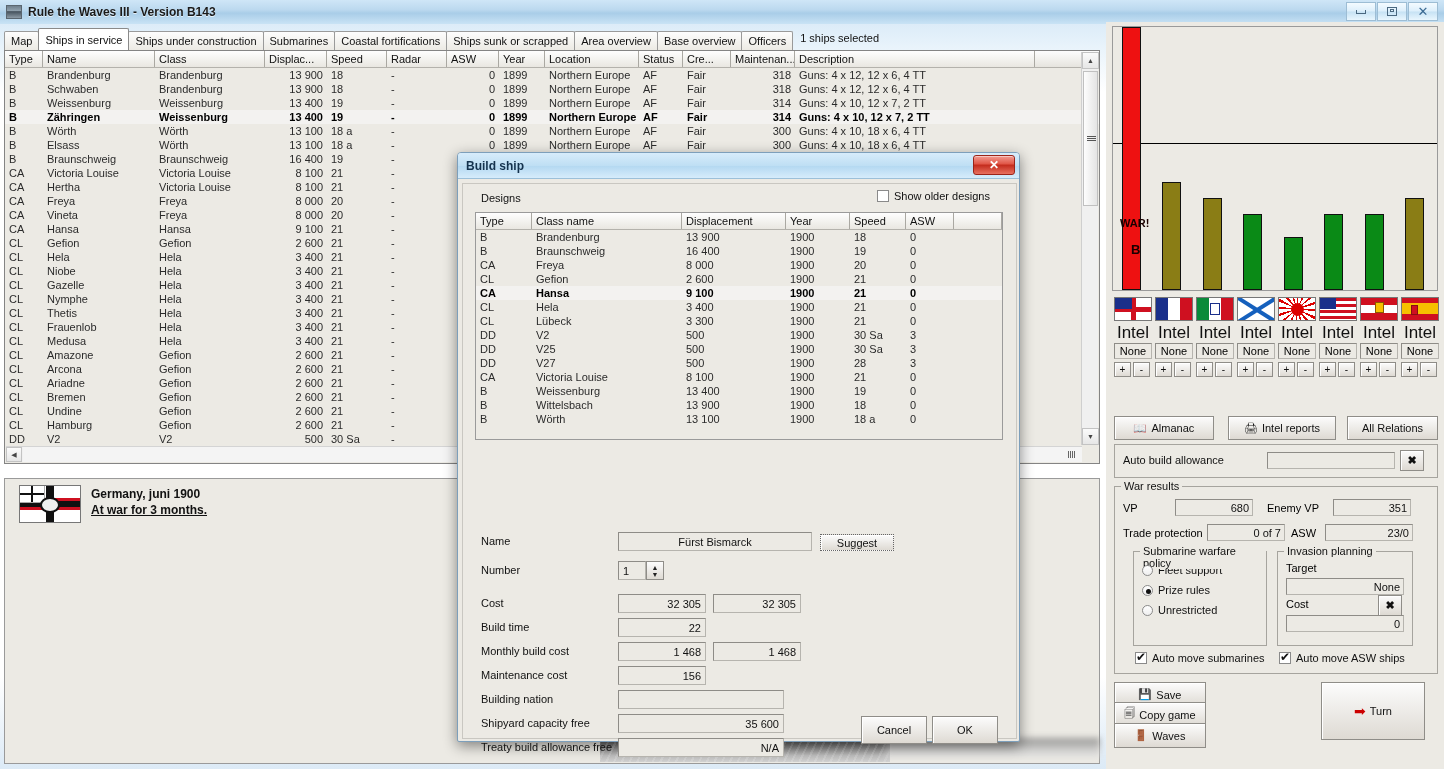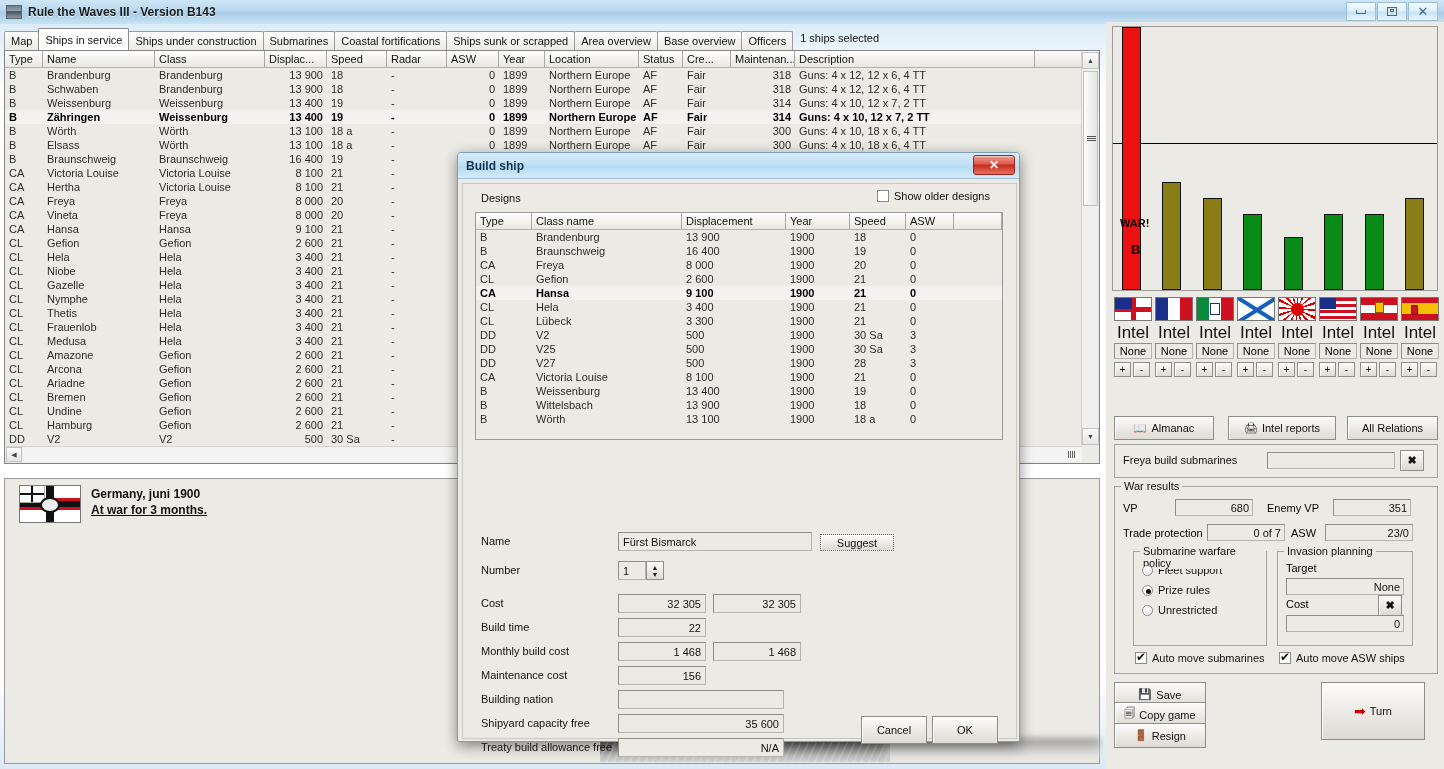--- a/index.html
+++ b/index.html
@@ -873,21 +873,21 @@
       <span>📖</span>
       <span>Almanac</span>
     </div>
     <div class="relbtn" style="left:122px; top:394px; width:108px;">
       <span>🖨</span>
       <span>Intel reports</span>
     </div>
     <div class="relbtn" style="left:241px; top:394px; width:91px;">All Relations</div>
 
     <div class="groupbox" style="left:8px; top:422px; width:324px; height:34px;">
-      <div style="position:absolute;left:8px;top:9px;font-size:11px;color:#111;">Freya build submarines</div>
+      <div style="position:absolute;left:8px;top:9px;font-size:11px;color:#111;">Auto build allowance</div>
       <div class="fld left" style="left:152px; top:7px; width:128px;"></div>
       <div class="btn" style="left:285px; top:5px; width:24px; height:21px; font-weight:bold;">✖</div>
     </div>
 
     <div class="groupbox" style="left:8px; top:464px; width:324px; height:188px;">
       <div class="grouplbl">War results</div>
 
       <div style="position:absolute;left:8px;top:15px;font-size:11px;">VP</div>
       <div class="fld" style="left:60px; top:12px; width:78px;">680</div>
       <div style="position:absolute;left:152px;top:15px;font-size:11px;">Enemy VP</div>
@@ -938,21 +938,21 @@
     <div class="relbtn" style="left:8px; top:660px; width:92px; height:25px;">
       <span>💾</span>
       <span>Save</span>
     </div>
     <div class="relbtn" style="left:8px; top:680px; width:92px; height:25px; top:680px;">
       <span>🗐</span>
       <span>Copy game</span>
     </div>
     <div class="relbtn" style="left:8px; top:701px; width:92px; height:25px;">
       <span>🚪</span>
-      <span>Resign</span>
+      <span>Waves</span>
     </div>
     <div class="relbtn" style="left:215px; top:660px; width:104px; height:58px;">
       <span style="color:#c00;font-size:14px;">➡</span>
       <span>Turn</span>
     </div>
   </div>
 
   <div class="dialog">
     <div class="dlg-title">
       <div class="t">Build ship</div>
@@ -1100,21 +1100,21 @@
               <div class="cell" style="width: 64px;">1900</div>
               <div class="cell" style="width: 56px;">18 a</div>
               <div class="cell" style="width: 48px;">0</div>
               <div class="cell" style="width: 48px;"></div>
             </div>
           </div>
       </div>
 
       <div id="dialog-fields">
           <div class="dlg-lbl" style="left: 18px; top: 351px;">Name</div>
-          <div class="dfld" style="left: 155px; top: 348px; width: 194px;">Fürst Bismarck</div>
+          <div class="dfld" style="left: 155px; top: 348px; width: 194px; text-align: center;">Fürst Bismarck</div>
           <div class="dlg-lbl" style="left: 18px; top: 380px;">Number</div>
           <div class="dfld" style="left: 155px; top: 377px; width: 28px;">1</div>
           <div class="spin" style="left: 183px; top: 377px;">
             <i>▲</i>
             <i>▼</i>
           </div>
           <div class="dlg-lbl" style="left: 18px; top: 413px;">Cost</div>
           <div class="dfld r" style="left: 155px; top: 410px; width: 88px;">32 305</div>
           <div class="dfld r" style="left: 250px; top: 410px; width: 88px;">32 305</div>
           <div class="dlg-lbl" style="left: 18px; top: 437px;">Build time</div>

